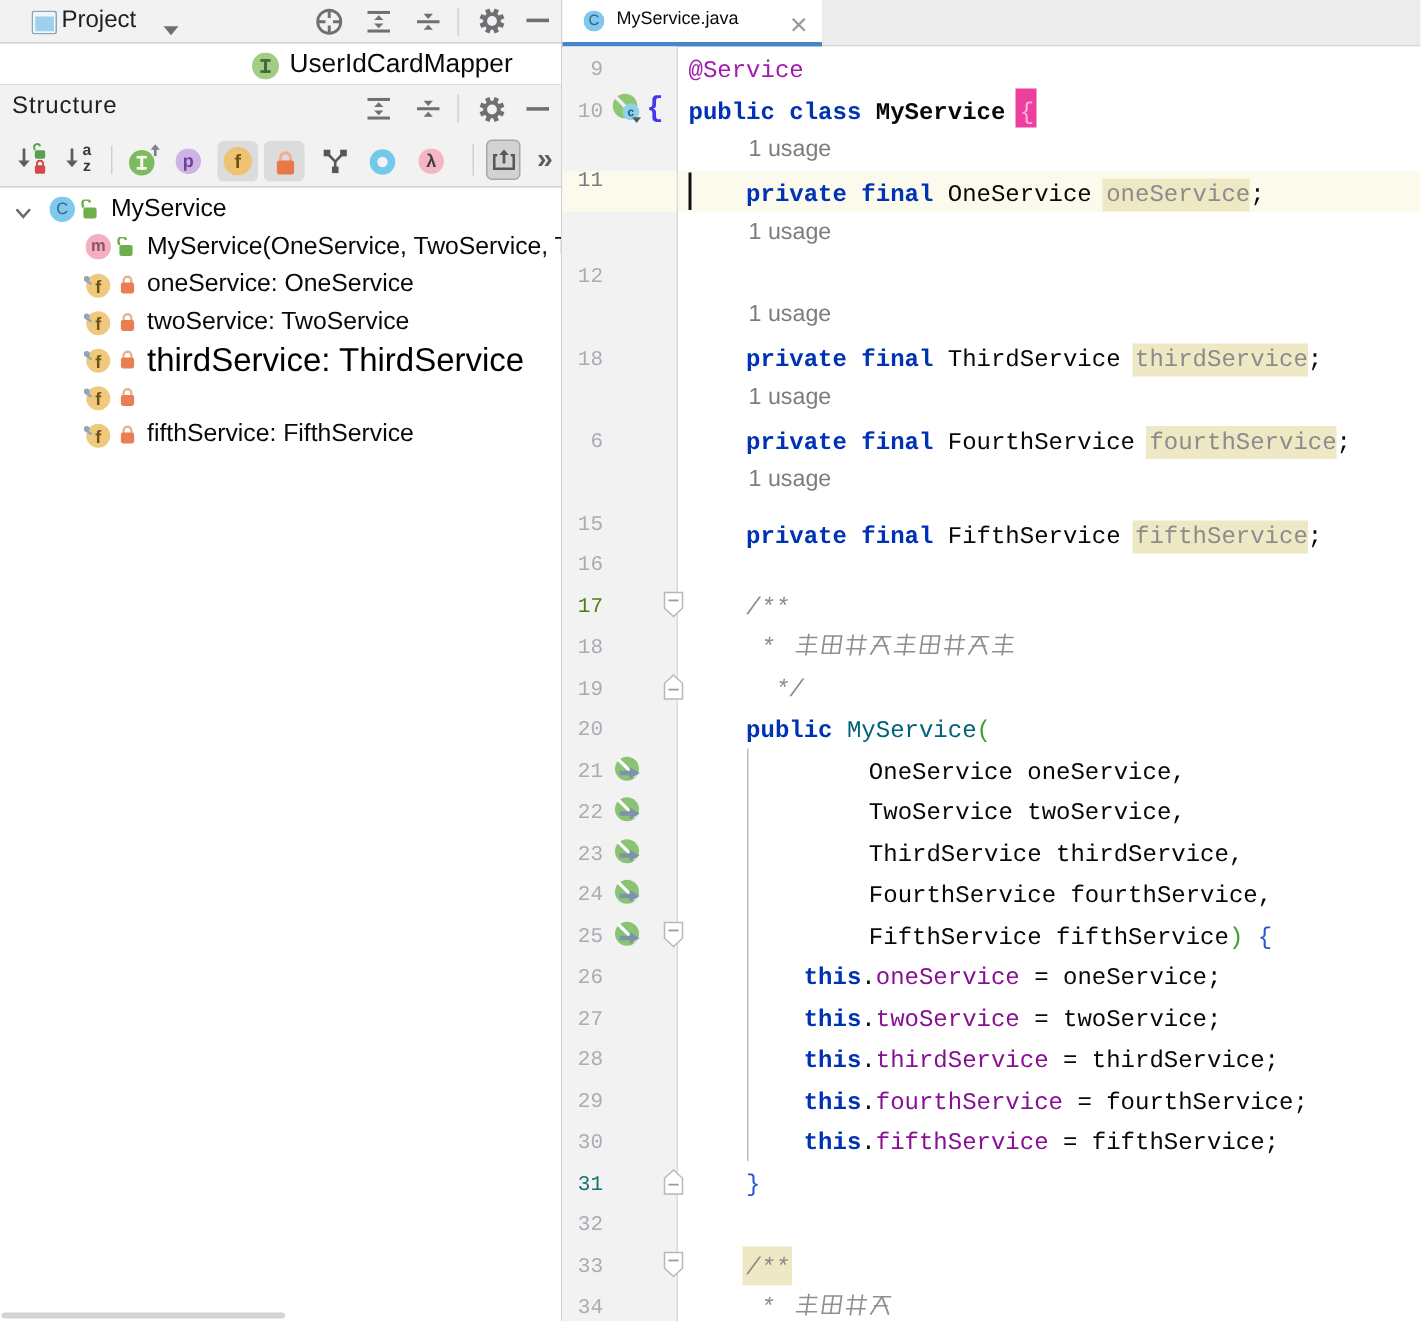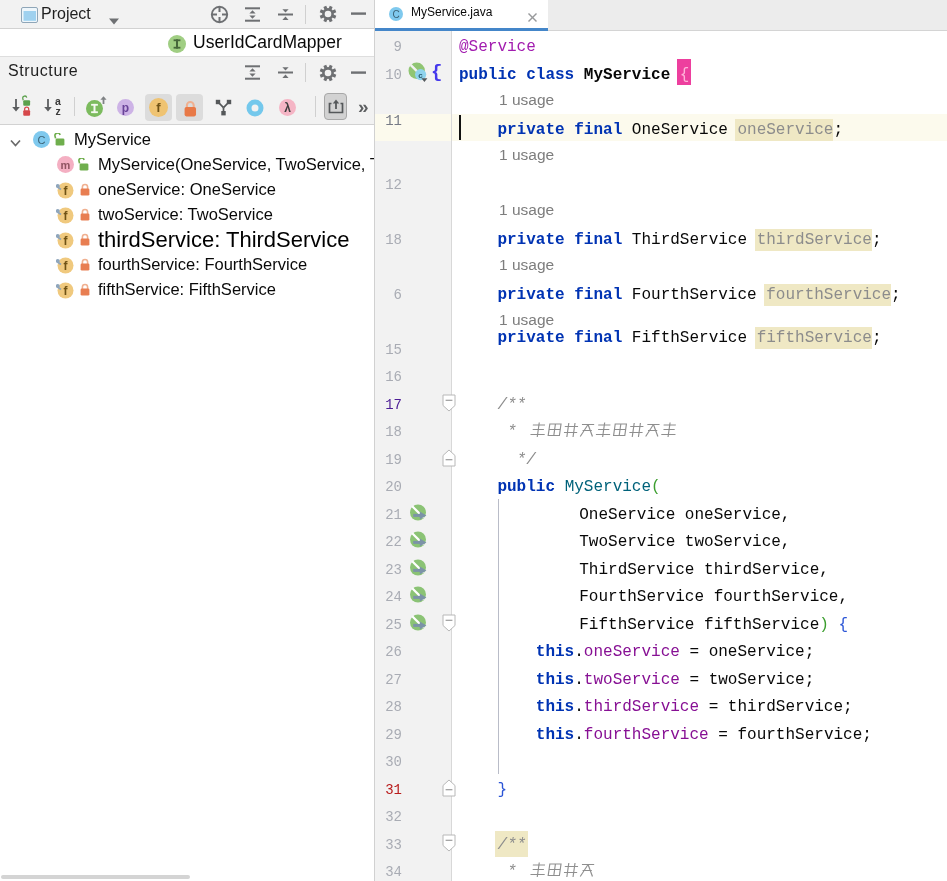--- a/index.html
+++ b/index.html
@@ -257,21 +257,20 @@
           <text x="9.5" y="10" text-anchor="middle" dominant-baseline="central" font-family="Liberation Sans" font-size="12" font-weight="bold" fill="#6f5215">f</text>
           <line x1="1.5" y1="6" x2="5" y2="8.5" stroke="#8fa6bd" stroke-width="1.6"></line>
           <circle cx="1.8" cy="5" r="2" fill="#8fa6bd"></circle>
         </svg></span>
       <span class="abs" style="left:79px;top:6px"><svg width="13" height="15" viewBox="0 0 13 15" style="">
           <g transform="translate(0,0) scale(1.0)">
             <path d="M3.4,6 v-1.9 a2.6,2.6 0 0 1 5.2,0 V6" fill="none" stroke="#f0b090" stroke-width="1.6"></path>
             <rect x="1.6" y="5.4" width="8.8" height="7.2" rx="1.4" fill="#e87e52"></rect>
           </g>
         </svg></span>
-      <span class="abs" style="left:98px;top:2px;font-size:16.5px;color:#090909;line-height:21px">fourthService: FourthService</span>
     </div>
 <div class="abs" style="left:0;top:277px;width:374px;height:25px;overflow:hidden;white-space:nowrap">
       <span class="abs" style="left:56px;top:4px"><svg width="18" height="18" viewBox="0 0 18 18" style="">
           <circle cx="9.5" cy="9.5" r="8" fill="#f0c97e"></circle>
           <text x="9.5" y="10" text-anchor="middle" dominant-baseline="central" font-family="Liberation Sans" font-size="12" font-weight="bold" fill="#6f5215">f</text>
           <line x1="1.5" y1="6" x2="5" y2="8.5" stroke="#8fa6bd" stroke-width="1.6"></line>
           <circle cx="1.8" cy="5" r="2" fill="#8fa6bd"></circle>
         </svg></span>
       <span class="abs" style="left:79px;top:6px"><svg width="13" height="15" viewBox="0 0 13 15" style="">
           <g transform="translate(0,0) scale(1.0)">
@@ -302,35 +301,35 @@
 <div class="abs" style="left:452px;top:113.5px;width:495px;height:27.5px;background:#fcfaed"></div>
 <div class="abs" style="left:498px;top:498.5px;width:1px;height:275.0px;background:#b9bcc8"></div>
 <div class="num" style="top:34.00px;color:#a9acb4">9</div>
 <div class="num" style="top:61.50px;color:#a9acb4">10</div>
 <div class="num" style="top:108px;color:#767a85">11</div>
 <div class="num" style="top:171.50px;color:#a9acb4">12</div>
 <div class="num" style="top:226.50px;color:#a9acb4">18</div>
 <div class="num" style="top:281.50px;color:#a9acb4">6</div>
 <div class="num" style="top:336.50px;color:#a9acb4">15</div>
 <div class="num" style="top:364.00px;color:#a9acb4">16</div>
-<div class="num" style="top:391.50px;color:#4c1d95">17</div>
+<div class="num" style="top:391.50px;color:#4d7c0f">17</div>
 <div class="num" style="top:419.00px;color:#a9acb4">18</div>
 <div class="num" style="top:446.50px;color:#a9acb4">19</div>
 <div class="num" style="top:474.00px;color:#a9acb4">20</div>
 <div class="num" style="top:501.50px;color:#a9acb4">21</div>
 <div class="num" style="top:529.00px;color:#a9acb4">22</div>
 <div class="num" style="top:556.50px;color:#a9acb4">23</div>
 <div class="num" style="top:584.00px;color:#a9acb4">24</div>
 <div class="num" style="top:611.50px;color:#a9acb4">25</div>
 <div class="num" style="top:639.00px;color:#a9acb4">26</div>
 <div class="num" style="top:666.50px;color:#a9acb4">27</div>
 <div class="num" style="top:694.00px;color:#a9acb4">28</div>
 <div class="num" style="top:721.50px;color:#a9acb4">29</div>
 <div class="num" style="top:749.00px;color:#a9acb4">30</div>
-<div class="num" style="top:776.50px;color:#b91c1c">31</div>
+<div class="num" style="top:776.50px;color:#0f766e">31</div>
 <div class="num" style="top:804.00px;color:#a9acb4">32</div>
 <div class="num" style="top:831.50px;color:#a9acb4">33</div>
 <div class="num" style="top:859.00px;color:#a9acb4">34</div>
 <div class="abs" style="left:408px;top:61.5px"><svg width="21" height="21" viewBox="0 0 21 21" style="">
         <circle cx="8.7" cy="8.7" r="8.2" fill="#90c573"></circle>
         <line x1="2.6" y1="2.8" x2="14.4" y2="14.6" stroke="#f2f2f2" stroke-width="2.4"></line>
         <circle cx="12.6" cy="12.6" r="5.6" fill="#8ed3ee"></circle>
         <text x="12.6" y="13" text-anchor="middle" dominant-baseline="central" font-family="Liberation Sans" font-size="8" font-weight="bold" fill="#2a5b6e">c</text>
         <polygon points="13.4,16.2 19.4,16.2 16.4,20 " fill="#555a5e"></polygon>
       </svg></div>
@@ -393,21 +392,21 @@
       </svg></div>
 <div class="abs" style="left:442px;top:833.5px"><svg width="14" height="18" viewBox="0 0 14 18" style="">
         <path d="M1,1 h12 v10.5 l-6,5.5 l-6,-5.5 z" fill="#ffffff" stroke="#b8b8b8" stroke-width="1"></path>
         <line x1="3.6" y1="6.3" x2="10.4" y2="6.3" stroke="#9b9b9b" stroke-width="1.2"></line>
       </svg></div>
 <div class="row mono" style="top:34.00px;left:459px"><span class="a">@Service</span></div>
 <div class="row mono" style="top:61.50px;left:459px"><span class="k">public class </span><b>MyService</b> <span class="pink">{</span></div>
 <div class="row mono" style="top:116.50px;left:459px">    <span class="k">private final </span>OneService <span class="d">oneService</span>;</div>
 <div class="row mono" style="top:226.50px;left:459px">    <span class="k">private final </span>ThirdService <span class="d">thirdService</span>;</div>
 <div class="row mono" style="top:281.50px;left:459px">    <span class="k">private final </span>FourthService <span class="d">fourthService</span>;</div>
-<div class="row mono" style="top:325px;left:459px">    <span class="k">private final </span>FifthService <span class="d">fifthService</span>;</div>
+<div class="row mono" style="top:345px;left:459px">    <span class="k">private final </span>FifthService <span class="d">fifthService</span>;</div>
 <div class="row mono" style="top:391.50px;left:459px">    <span class="c">/**</span></div>
 <div class="row mono" style="top:419.00px;left:459px">     <span class="c">*&nbsp;</span><span style="margin-left:3.5px"><svg width="147" height="16" viewBox="0 0 147 16" style="vertical-align:-2px">
           <g stroke="#8f8f8f" stroke-width="1.15" transform="skewX(-8)" transform-origin="0 16">
             <line x1="1.0" y1="3" x2="13.2" y2="3"></line>
             <line x1="1.5" y1="7.5" x2="12.7" y2="7.5"></line>
             <line x1="0.0" y1="12.5" x2="14.2" y2="12.5"></line>
             <line x1="7.1" y1="0.5" x2="7.1" y2="15"></line>
             <rect x="17.85" y="2" width="11.2" height="11.5" fill="none"></rect>
             <line x1="17.85" y1="7.5" x2="29.05" y2="7.5"></line>
             <line x1="23.450000000000003" y1="2" x2="23.450000000000003" y2="13.5"></line>
@@ -444,20 +443,21 @@
 <div class="row mono" style="top:474.00px;left:459px">    <span class="k">public </span><span class="m">MyService</span><span class="pg">(</span></div>
 <div class="row mono" style="top:501.50px;left:464px">            OneService oneService,</div>
 <div class="row mono" style="top:529.00px;left:464px">            TwoService twoService,</div>
 <div class="row mono" style="top:556.50px;left:464px">            ThirdService thirdService,</div>
 <div class="row mono" style="top:584.00px;left:464px">            FourthService fourthService,</div>
 <div class="row mono" style="top:611.50px;left:464px">            FifthService fifthService<span class="pg">)</span> <span class="pb">{</span></div>
 <div class="row mono" style="top:639.00px;left:459px">        <span class="k">this</span>.<span class="f">oneService</span> = oneService;</div>
 <div class="row mono" style="top:666.50px;left:459px">        <span class="k">this</span>.<span class="f">twoService</span> = twoService;</div>
 <div class="row mono" style="top:694.00px;left:459px">        <span class="k">this</span>.<span class="f">thirdService</span> = thirdService;</div>
 <div class="row mono" style="top:721.50px;left:459px">        <span class="k">this</span>.<span class="f">fourthService</span> = fourthService;</div>
+<div class="row mono" style="top:749.00px;left:459px">        <span class="k">this</span>.<span class="f">fifthService</span> = fifthService;</div>
 <div class="row mono" style="top:776.50px;left:459px">    <span class="pb">}</span></div>
 <div class="row mono" style="top:831.50px;left:459px">    <span class="c hl">/**</span></div>
 <div class="row mono" style="top:859.00px;left:459px">     <span class="c">*&nbsp;</span><span style="margin-left:3.5px"><svg width="65" height="16" viewBox="0 0 65 16" style="vertical-align:-2px">
           <g stroke="#8f8f8f" stroke-width="1.15" transform="skewX(-8)" transform-origin="0 16">
             <line x1="1.0" y1="3" x2="13.2" y2="3"></line>
             <line x1="1.5" y1="7.5" x2="12.7" y2="7.5"></line>
             <line x1="0.0" y1="12.5" x2="14.2" y2="12.5"></line>
             <line x1="7.1" y1="0.5" x2="7.1" y2="15"></line>
             <rect x="17.85" y="2" width="11.2" height="11.5" fill="none"></rect>
             <line x1="17.85" y1="7.5" x2="29.05" y2="7.5"></line>

